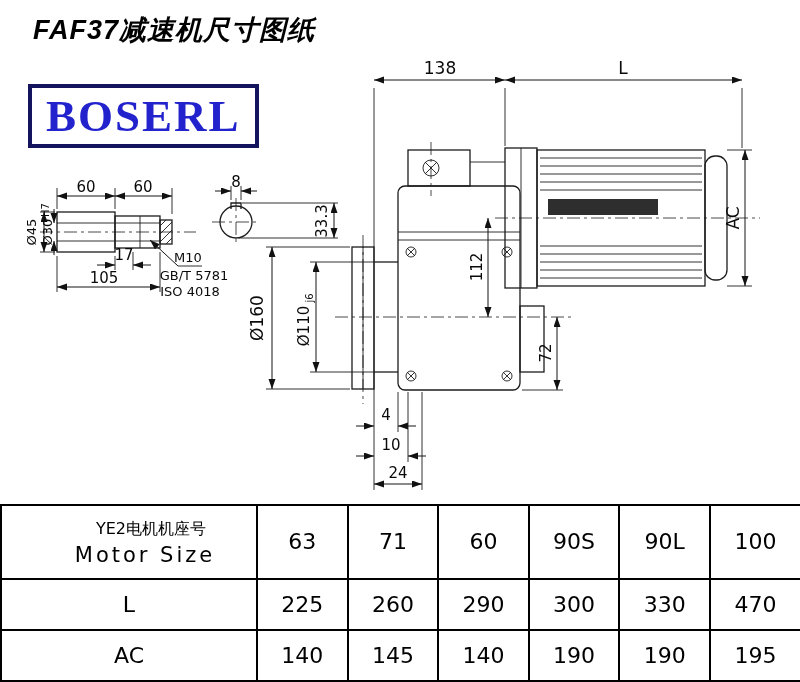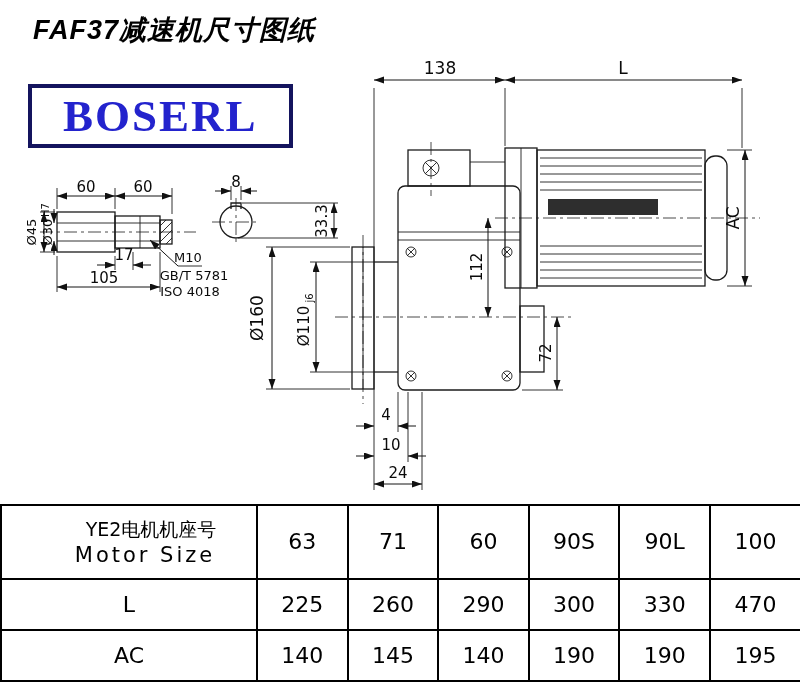--- a/index.html
+++ b/index.html
@@ -1,38 +1,38 @@
 <!DOCTYPE html>
 <html><head>
 <meta charset="utf-8">
 <style>
   html,body{margin:0;padding:0;background:#fff;}
   .page{position:relative;width:800px;height:682px;background:#fff;overflow:hidden;
         font-family:"Liberation Sans",sans-serif;color:#000;}
   .title{position:absolute;left:33px;top:12px;font-size:27px;font-weight:bold;letter-spacing:1px;font-style:italic;}
   .logo-box{position:absolute;left:28px;top:84px;border:4px solid #14145e;background:#fff;
-            padding:0 31px;height:56px;display:flex;align-items:center;}
+            padding:0 14px;height:56px;display:flex;align-items:center;}
   .logo-text{font-family:"Liberation Serif",serif;font-weight:bold;font-size:45px;
              color:#2323cd;letter-spacing:2px;line-height:1;}
   svg.drawing{position:absolute;left:0;top:0;}
   svg .ln{stroke:#1c1c1c;stroke-width:1.3;fill:none;}
   svg .thin{stroke:#1c1c1c;stroke-width:0.9;fill:none;}
   svg .cl{stroke:#1c1c1c;stroke-width:0.8;stroke-dasharray:13 4 3 4;fill:none;}
   svg .dim{stroke:#141414;stroke-width:1;fill:none;marker-start:url(#ar);marker-end:url(#ar);}
   svg .dime{stroke:#141414;stroke-width:1;fill:none;marker-end:url(#ar);}
   svg text{font-family:"DejaVu Sans",sans-serif;font-size:15px;fill:#0a0a0a;text-anchor:middle;}
   svg text.lg{font-size:17px;}
   svg text.sm{font-size:13px;}
   svg text.xs{font-size:10px;}
   table.spec{position:absolute;left:0;top:504px;width:800px;height:178px;border-collapse:collapse;
              table-layout:fixed;text-align:center;background:#fff;}
   table.spec td{border:2px solid #000;font-size:22px;font-family:"DejaVu Sans",sans-serif;padding:0;}
   table.spec tr.hrow{height:58px;}
   table.spec tr.drow{height:40px;}
-  .hdr-cn{font-size:19px;line-height:26px;margin-left:44px;}
+  .hdr-cn{font-size:16px;line-height:26px;margin-left:44px;}
   .hdr-en{font-size:21px;letter-spacing:3px;line-height:26px;margin-left:32px;}
 </style>
 </head>
 <body>
 
 <div class="page">
 
   <div class="title">FAF37减速机尺寸图纸</div>
 
   <div class="logo-box">

